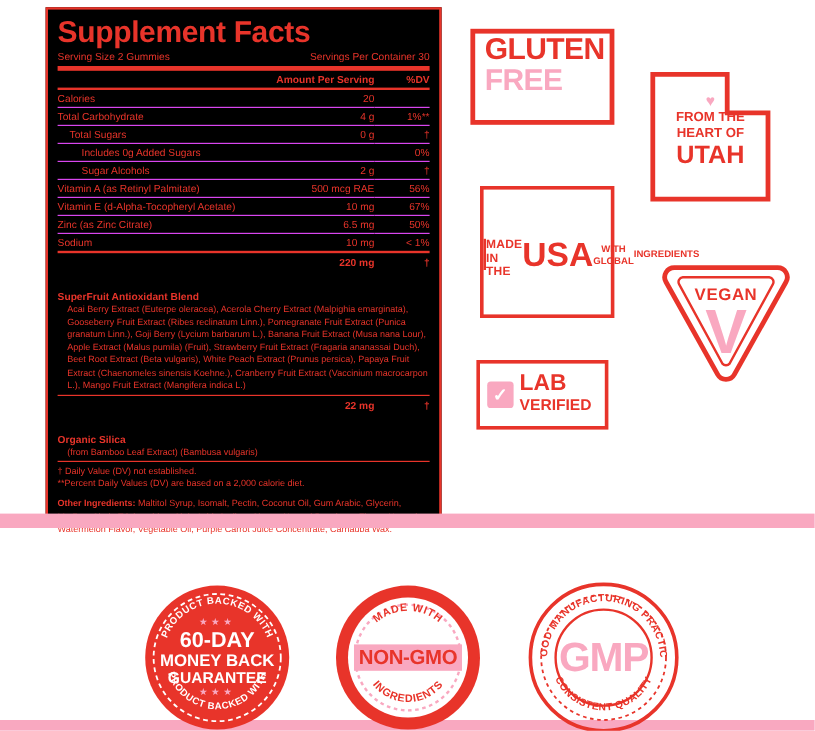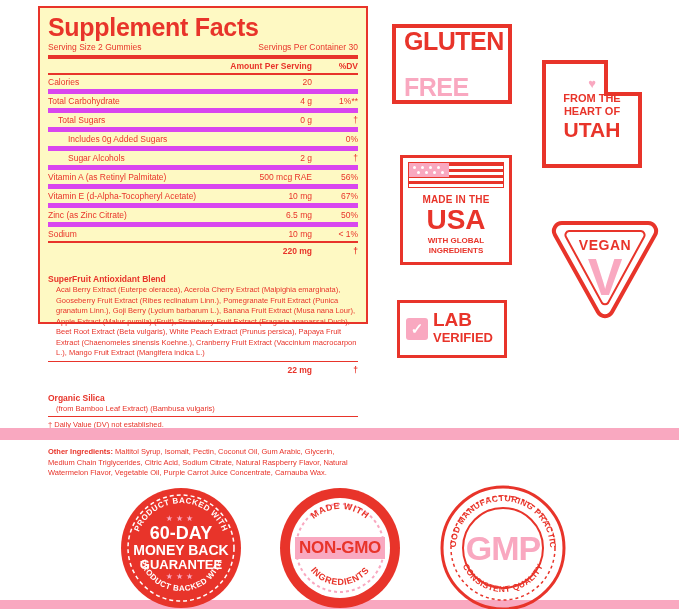--- a/index.html
+++ b/index.html
@@ -8,25 +8,25 @@
     background:#ffffff;
     font-family:"Liberation Sans", sans-serif;
     color:#e8342a;
     position:relative;
     overflow:hidden;
   }
   .root{position:relative;width:679px;height:609px;}
 
   
   .sf-panel{
-    position:absolute;left:38px;top:6px;width:330px;height:318px;
+    position:absolute;left:38px;top:6px;width:330px;height:434px;
     border:2px solid #e8342a;
     box-sizing:border-box;
     padding:6px 8px 4px 8px;
-    background:#fef9c3;
+    background:#000000;
   }
   .sf-title{
     font-size:25px;line-height:27px;font-weight:bold;letter-spacing:-0.3px;
     color:#e8342a;
   }
   .sf-serv{
     display:flex;justify-content:space-between;
     font-size:8.5px;margin-top:1px;color:#e8342a;
   }
   .rule-thick{height:4px;background:#e8342a;margin-top:3px;}
@@ -37,47 +37,47 @@
     padding:2px 0 2px 0;
   }
   .sf-heads .amt{width:112px;text-align:right;}
   .sf-heads .dv{width:46px;text-align:right;}
 
   table.sf{width:100%;border-collapse:collapse;font-size:8.5px;color:#e8342a;}
   table.sf td{padding:2px 0;vertical-align:top;}
   table.sf td.nm{text-align:left;}
   table.sf td.amt{width:112px;text-align:right;white-space:nowrap;}
   table.sf td.dv{width:46px;text-align:right;white-space:nowrap;}
-  table.sf tr.line td{border-bottom:5px solid #d946ef;}
+  table.sf tr.line td{border-bottom:1px solid #d946ef;}
   .ind1{padding-left:10px !important;}
   .ind2{padding-left:20px !important;}
 
   .blend-head{display:flex;font-size:8.5px;font-weight:bold;padding-top:3px;}
   .blend-head .nm{flex:1;margin-top:28px;}
   .blend-head .amt{width:112px;text-align:right;}
   .blend-head .dv{width:46px;text-align:right;}
   .blend-body{font-size:7.5px;line-height:10.5px;padding:1px 0 2px 8px;}
   .footnotes{font-size:7.5px;line-height:10px;padding-top:3px;}
   .other{font-size:7.5px;line-height:10.5px;padding-top:7px;}
   .other b{font-weight:bold;}
 
   
   .gluten{
     position:absolute;left:392px;top:24px;width:120px;height:80px;
     border:4px solid #e8342a;box-sizing:border-box;
-    display:flex;flex-direction:column;justify-content:space-between;align-items:flex-start;
+    display:flex;flex-direction:column;justify-content:flex-start;align-items:flex-start;
     padding-left:8px;
   }
   .gluten .g1{font-size:25px;font-weight:bold;line-height:26px;letter-spacing:-0.5px;}
   .gluten .g2{font-size:25px;font-weight:bold;line-height:26px;color:#f9a8c0;letter-spacing:-0.5px;}
 
   .usa{
     position:absolute;left:400px;top:155px;width:112px;height:110px;
     border:3px solid #e8342a;box-sizing:border-box;
-    display:flex;flex-direction:column;align-items:center;
+    display:flex;flex-direction:row;align-items:center;
     padding-top:4px;
   }
   .flag{width:96px;height:26px;position:relative;border:1px solid #e8342a;box-sizing:border-box;overflow:hidden;}
   .flag .stripes{position:absolute;left:0;top:0;width:100%;height:100%;
     background:repeating-linear-gradient(to bottom,#e8342a 0 3px,#fff 3px 6px);}
   .flag .canton{position:absolute;left:0;top:0;width:40px;height:14px;background:#f9a8c0;}
   .flag .canton .star{position:absolute;width:3px;height:3px;background:#fff;border-radius:50%;}
   .usa .mk{font-size:10px;font-weight:bold;margin-top:6px;letter-spacing:0.2px;}
   .usa .big{font-size:28px;font-weight:bold;line-height:28px;margin-top:1px;}
   .usa .sub{font-size:8px;font-weight:bold;line-height:10px;text-align:center;margin-top:2px;}

